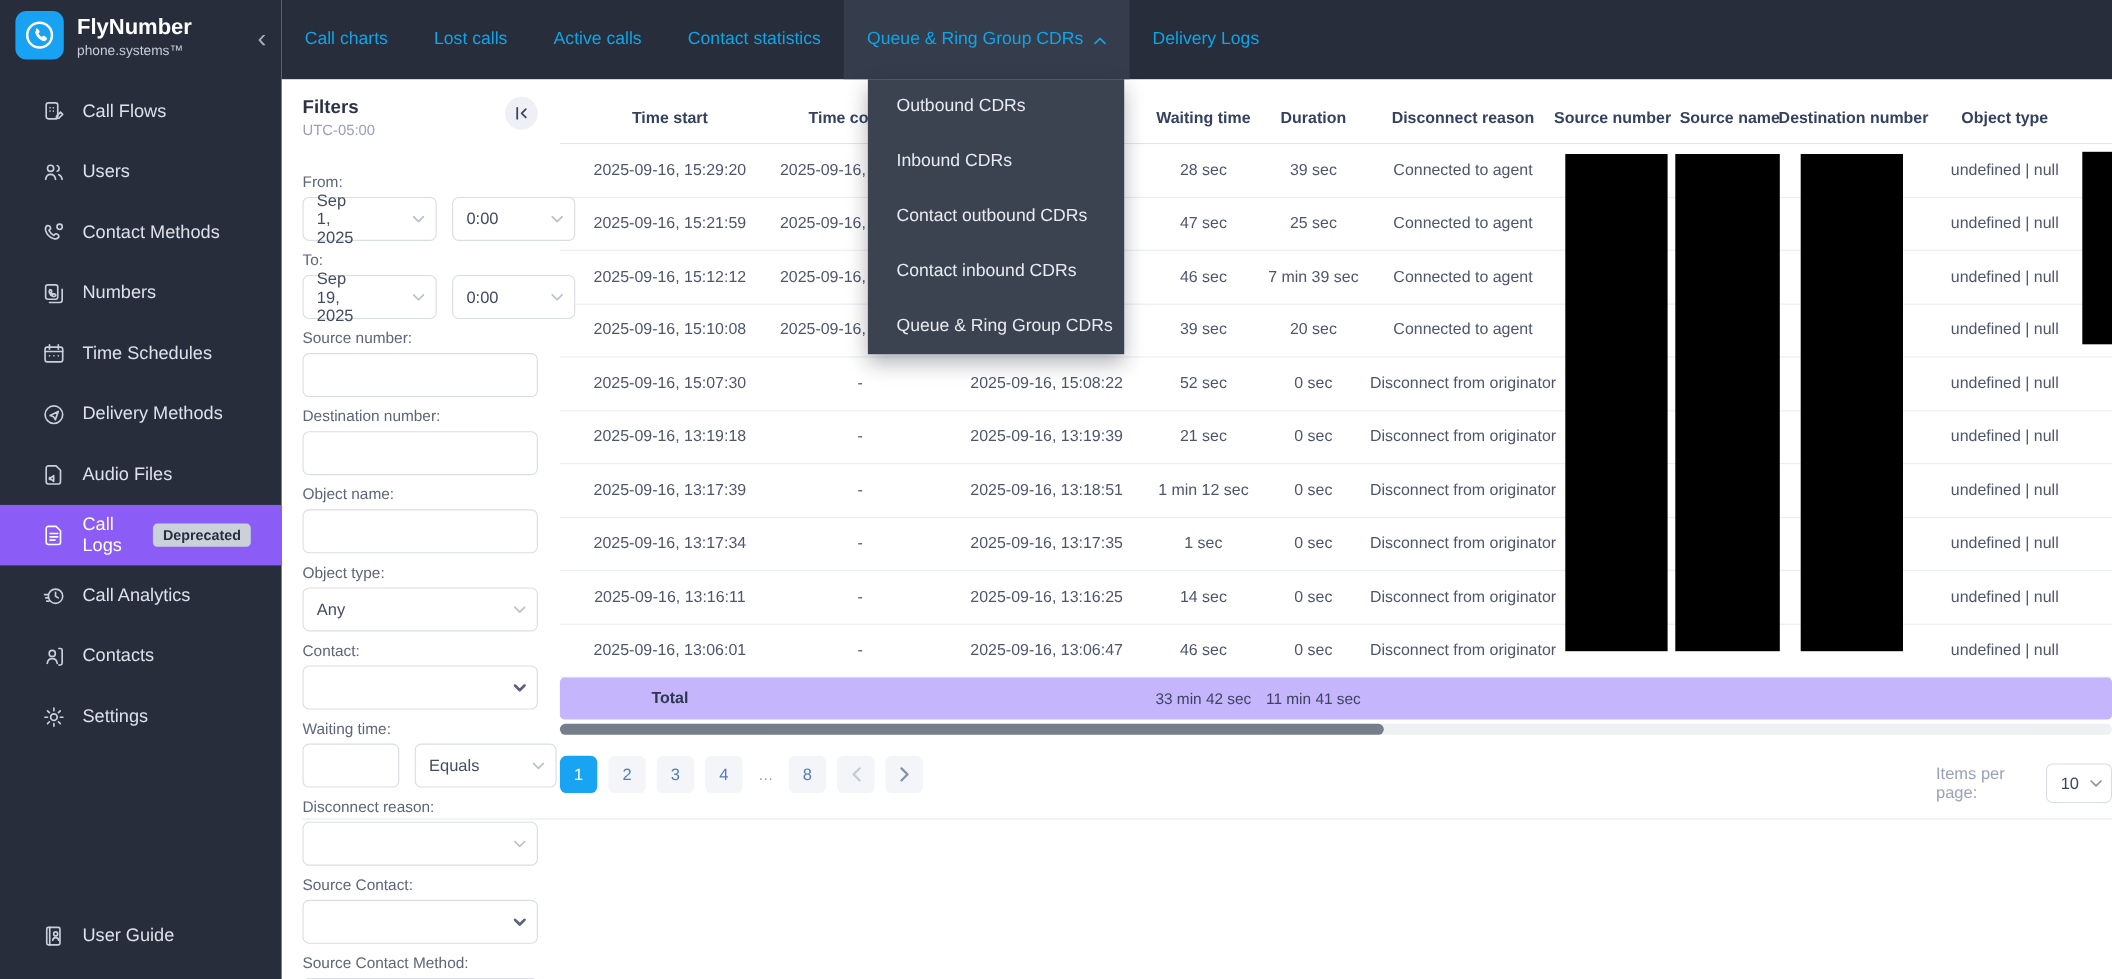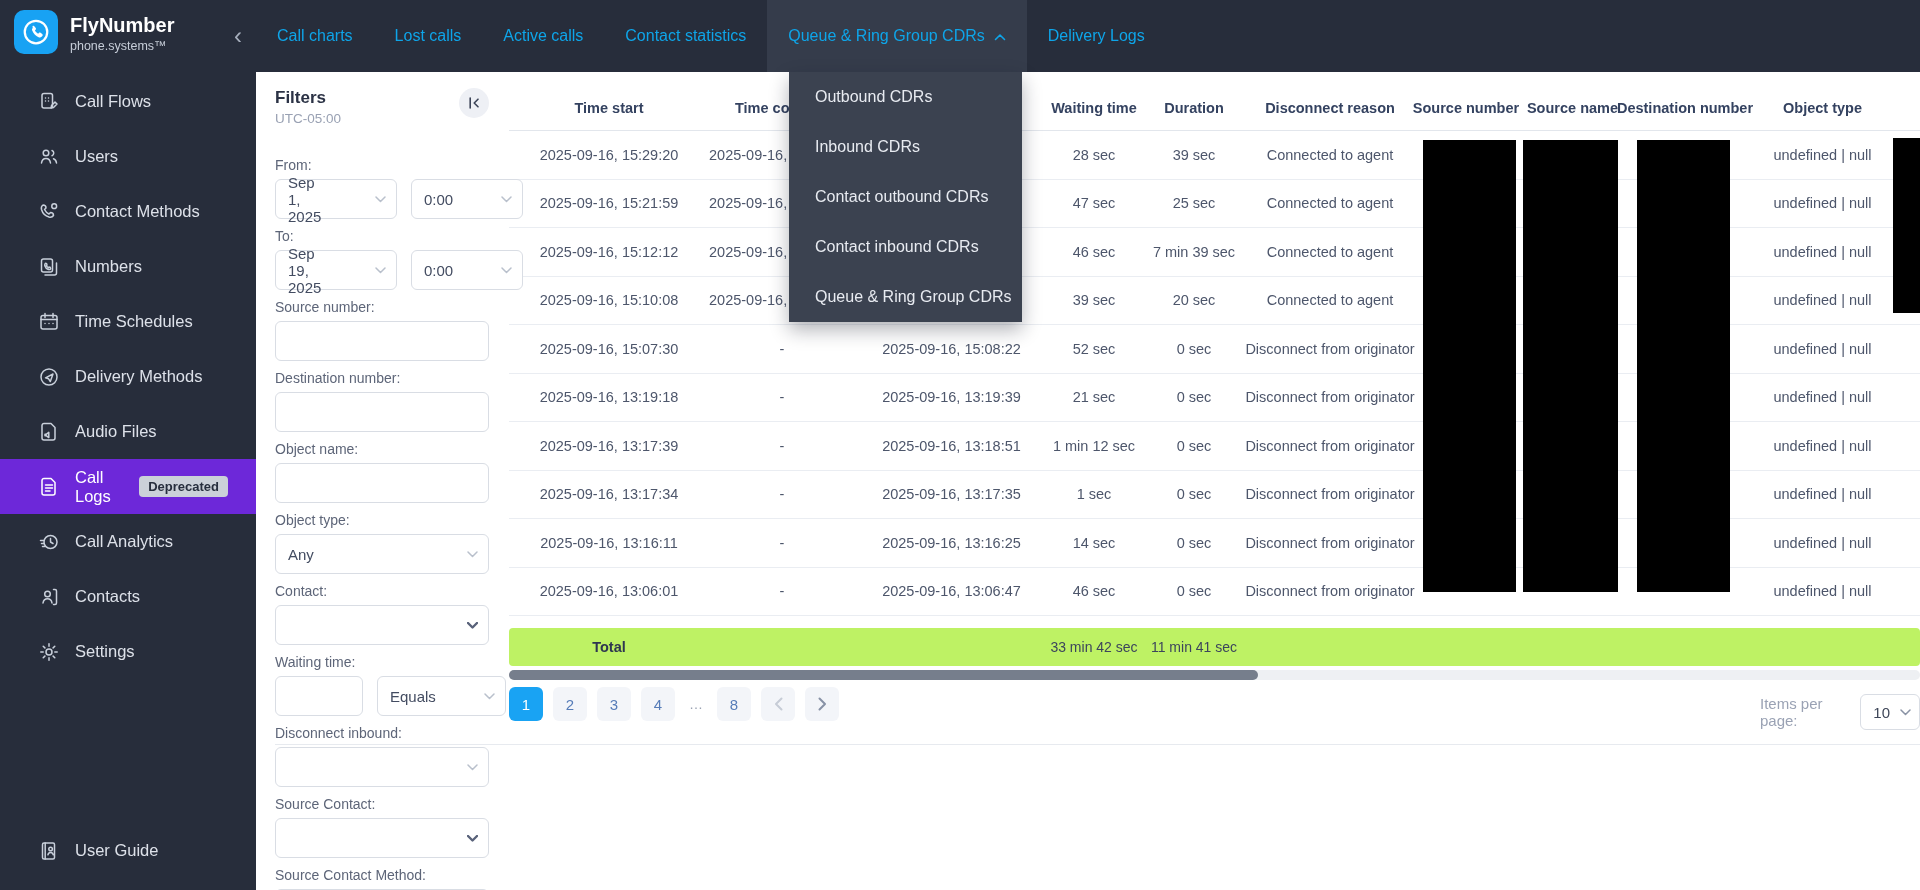--- a/index.html
+++ b/index.html
@@ -9,21 +9,21 @@
   
   .sidebar { position: absolute; left: 0; top: 0; bottom: 0; width: 256px; background: #272d3b; z-index: 40; }
   .sidebar-header { display: flex; align-items: center; gap: 12px; padding: 10px 14px 8px 14px; }
   .logo-box { width: 44px; height: 44px; border-radius: 10px; background: #18a2f3; display: flex; align-items: center; justify-content: center; flex: none; }
   .brand-name { color: #ffffff; font-size: 20px; font-weight: 600; line-height: 1.25; margin-top: 2px; }
   .brand-sub { color: #c6cdd8; font-size: 12.5px; margin-top: 1px; }
   .collapse-chevron { margin-left: auto; color: #a7afbd; font-size: 24px; line-height: 1; margin-top: 8px; cursor: pointer; }
   .side-menu { margin-top: 12px; }
   .side-item { height: 55px; display: flex; align-items: center; gap: 15px; padding: 0 16px 0 38px; color: #dde1e9; font-size: 16.5px; cursor: pointer; }
   .side-item .icon { color: #c9d0db; display: flex; }
-  .side-item.active { background: #6d28d9; color: #ffffff; }
+  .side-item.active { background: #8b5cf6; color: #ffffff; }
   .side-item.active .icon { color: #ffffff; }
   .badge { margin-left: auto; margin-right: 12px; background: #cbd1d9; color: #272f3e; font-size: 13px; font-weight: 700; padding: 3px 9px; border-radius: 4px; }
   .side-footer { position: absolute; bottom: 12px; left: 0; right: 0; }
 
   
   .topnav { position: absolute; left: 256px; right: 0; top: 0; height: 72px; background: #272d3b; display: flex; z-index: 20; }
   .nav-item { display: flex; align-items: center; gap: 9px; padding: 0 21px; color: #0ea5e9; font-size: 16px; cursor: pointer; }
   .nav-item.active { background: #353c4b; }
   .nav-item .icon { display: flex; margin-top: 2px; }
 
@@ -55,21 +55,21 @@
 
   
   .table-wrap { position: absolute; left: 509px; top: 86px; width: 1411px; z-index: 1; }
   .tgrid, .trow { display: grid; grid-template-columns: 200px 146px 193px 92px 108px 164px 108px 105px 120px 155px 89px; }
   .thead { border-bottom: 1px solid #e2e6ec; }
   .th { height: 44px; display: flex; align-items: center; justify-content: center; font-size: 14.5px; font-weight: 700; color: #344260; white-space: nowrap; }
   .th.left { justify-content: flex-start; padding-left: 26px; }
   .trow { border-bottom: 1px solid #eaedf2; height: 48.5px; }
   .cell { display: flex; align-items: center; justify-content: center; font-size: 14.5px; color: #4d566b; white-space: nowrap; }
   .cell.left { justify-content: flex-start; }
-  .total-row { height: 38px; background: #bef264; border-radius: 4px; align-items: center; margin-top: 12px; }
+  .total-row { height: 38px; background: #c4b5fd; border-radius: 4px; align-items: center; margin-top: 0; }
   .total-label { grid-column: 1; font-weight: 700; color: #2e3750; font-size: 14.5px; }
   .c4 { grid-column: 4; } .c5 { grid-column: 5; }
   .total-val { font-size: 14px; color: #3c455c; }
   .hscroll { margin-top: 4px; height: 10px; width: 1411px; background: #eef0f3; border-radius: 5px; position: relative; }
   .hthumb { position: absolute; left: 0; top: 0; height: 10px; width: 749px; background: #767e8c; border-radius: 5px; cursor: grab; }
 
   
   .redaction { position: absolute; background: #000; z-index: 5; }
   .r1 { left: 1423px; top: 140px; width: 93px; height: 452px; }
   .r2 { left: 1523px; top: 140px; width: 95px; height: 452px; }
@@ -358,21 +358,21 @@
     <div class="control select w-eq">
       <span>Equals</span>
         <span class="chev">
           <svg width="11" height="7" viewBox="0 0 11 7" fill="none" stroke="currentColor" stroke-width="1.5" stroke-linecap="round" stroke-linejoin="round">
             <path d="M1 1l4.5 4.5L10 1"></path>
           </svg>
         </span>
     </div>
   </div>
 
-  <div class="f-label">Disconnect inbound:</div>
+  <div class="f-label">Disconnect reason:</div>
   <div class="control select">
     <span></span>
       <span class="chev">
         <svg width="11" height="7" viewBox="0 0 11 7" fill="none" stroke="currentColor" stroke-width="1.5" stroke-linecap="round" stroke-linejoin="round">
           <path d="M1 1l4.5 4.5L10 1"></path>
         </svg>
       </span>
   </div>
 
   <div class="f-label">Source Contact:</div>

